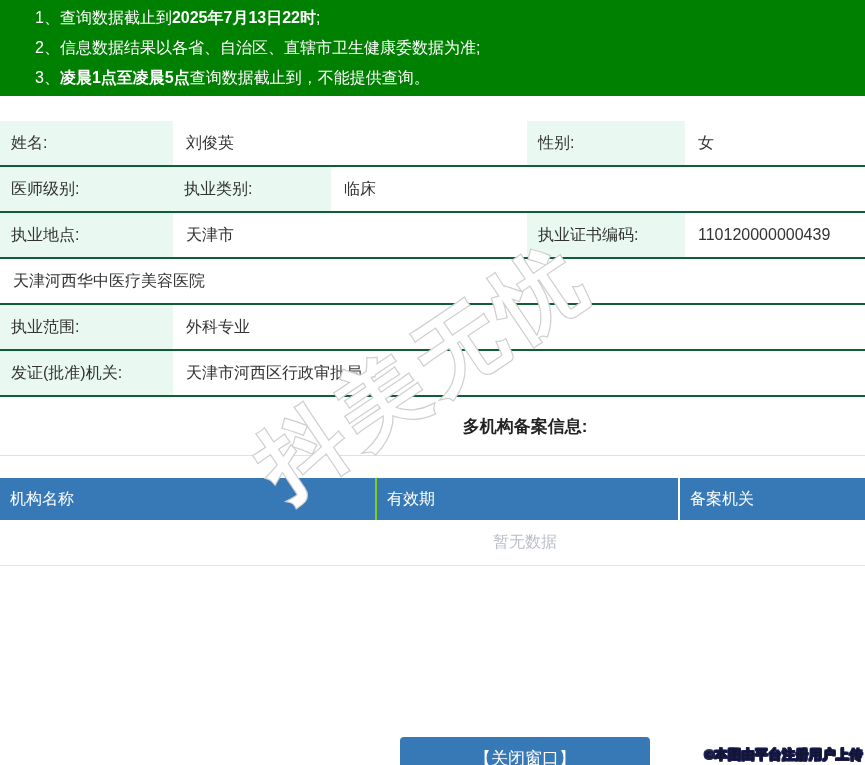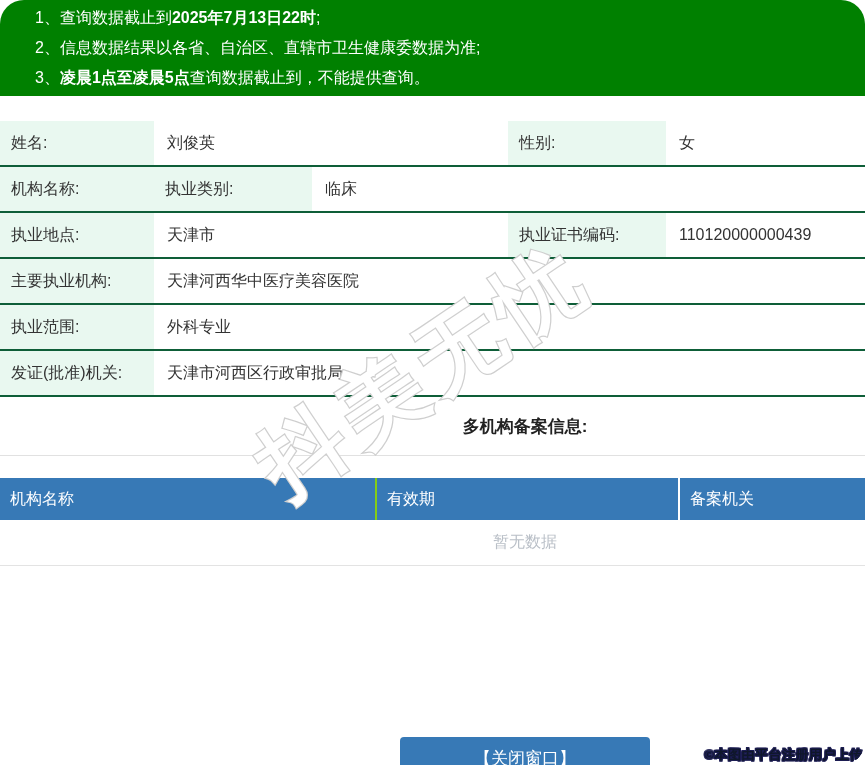--- a/index.html
+++ b/index.html
@@ -7,21 +7,20 @@
   body {
     font-family: "Liberation Sans", "DejaVu Sans", sans-serif;
     color: #333;
   }
   .viewport {
     position: relative;
     width: 865px;
     height: 765px;
     overflow: hidden;
     background: #ffffff;
-    border-radius: 24px;
   }
   .page {
     position: absolute;
     top: 0; left: 0;
     width: 1050px;
   }
 
   
   .banner {
     width: 1050px;
@@ -48,21 +47,21 @@
     align-items: stretch;
     min-height: 46px;
     border-bottom: 2px solid #0e5e38;
     font-size: 16px;
   }
   .cell {
     display: flex;
     align-items: center;
   }
   .cell.label {
-    width: 154px;
+    width: 173px;
     background: #e9f8f0;
     padding-left: 11px;
   }
   .cell.value { padding-left: 13px; }
   .cell.value.v1 { width: 354px; }
   .cell.label.l2 { width: 158px; }
   .cell.value.v2 { flex: 1; }
   .cell.value.wide { flex: 1; }
 
   
@@ -178,34 +177,33 @@
     <div class="info-table">
 
       <div class="row">
         <div class="cell label">姓名:</div>
         <div class="cell value v1">刘俊英</div>
         <div class="cell label l2">性别:</div>
         <div class="cell value v2">女</div>
       </div>
 
       <div class="row">
-        <div class="cell label">机构名称:</div>
+        <div class="cell label">医师级别:</div>
         <div class="cell label l2">执业类别:</div>
         <div class="cell value v2">临床</div>
       </div>
 
       <div class="row">
         <div class="cell label">执业地点:</div>
         <div class="cell value v1">天津市</div>
         <div class="cell label l2">执业证书编码:</div>
         <div class="cell value v2">110120000000439</div>
       </div>
 
       <div class="row">
-        <div class="cell label">主要执业机构:</div>
         <div class="cell value wide">天津河西华中医疗美容医院</div>
       </div>
 
       <div class="row">
         <div class="cell label">执业范围:</div>
         <div class="cell value wide">外科专业</div>
       </div>
 
       <div class="row">
         <div class="cell label">发证(批准)机关:</div>

